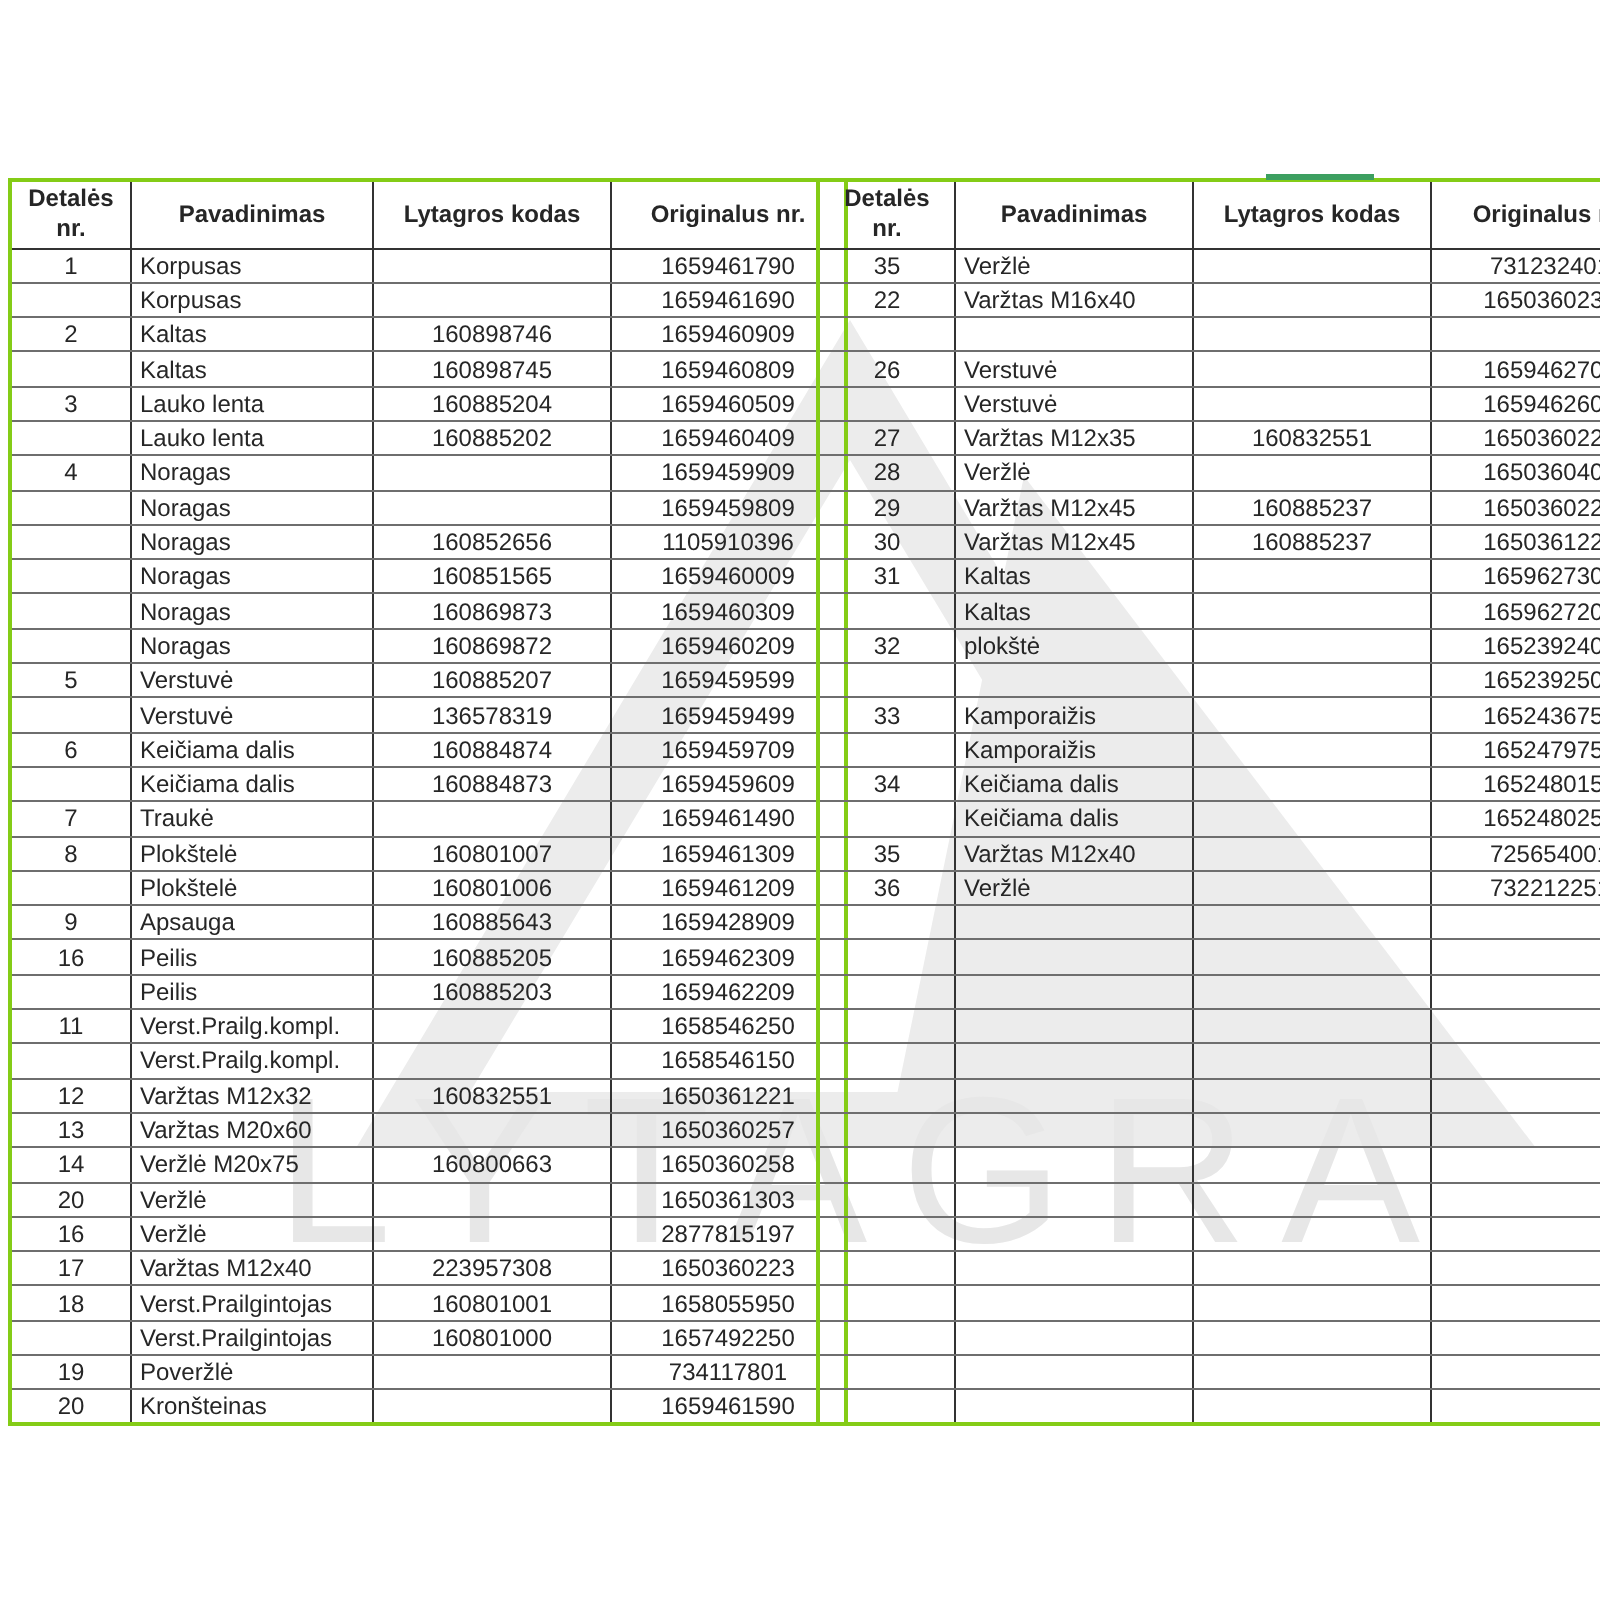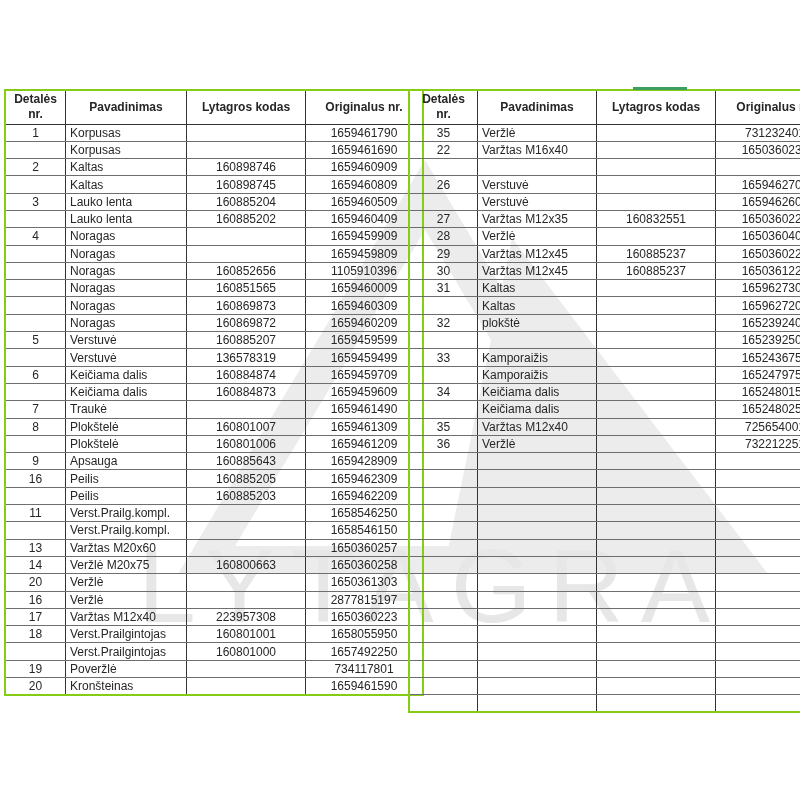--- a/index.html
+++ b/index.html
@@ -208,20 +208,26 @@
         <td class="c2"></td>
         <td class="c3">1658546250</td>
       </tr>
       <tr>
         <td class="c0"></td>
         <td class="c1">Verst.Prailg.kompl.</td>
         <td class="c2"></td>
         <td class="c3">1658546150</td>
       </tr>
       <tr>
+        <td class="c0">12</td>
+        <td class="c1">Varžtas M12x32</td>
+        <td class="c2">160832551</td>
+        <td class="c3">1650361221</td>
+      </tr>
+      <tr>
         <td class="c0">13</td>
         <td class="c1">Varžtas M20x60</td>
         <td class="c2"></td>
         <td class="c3">1650360257</td>
       </tr>
       <tr>
         <td class="c0">14</td>
         <td class="c1">Veržlė M20x75</td>
         <td class="c2">160800663</td>
         <td class="c3">1650360258</td>

